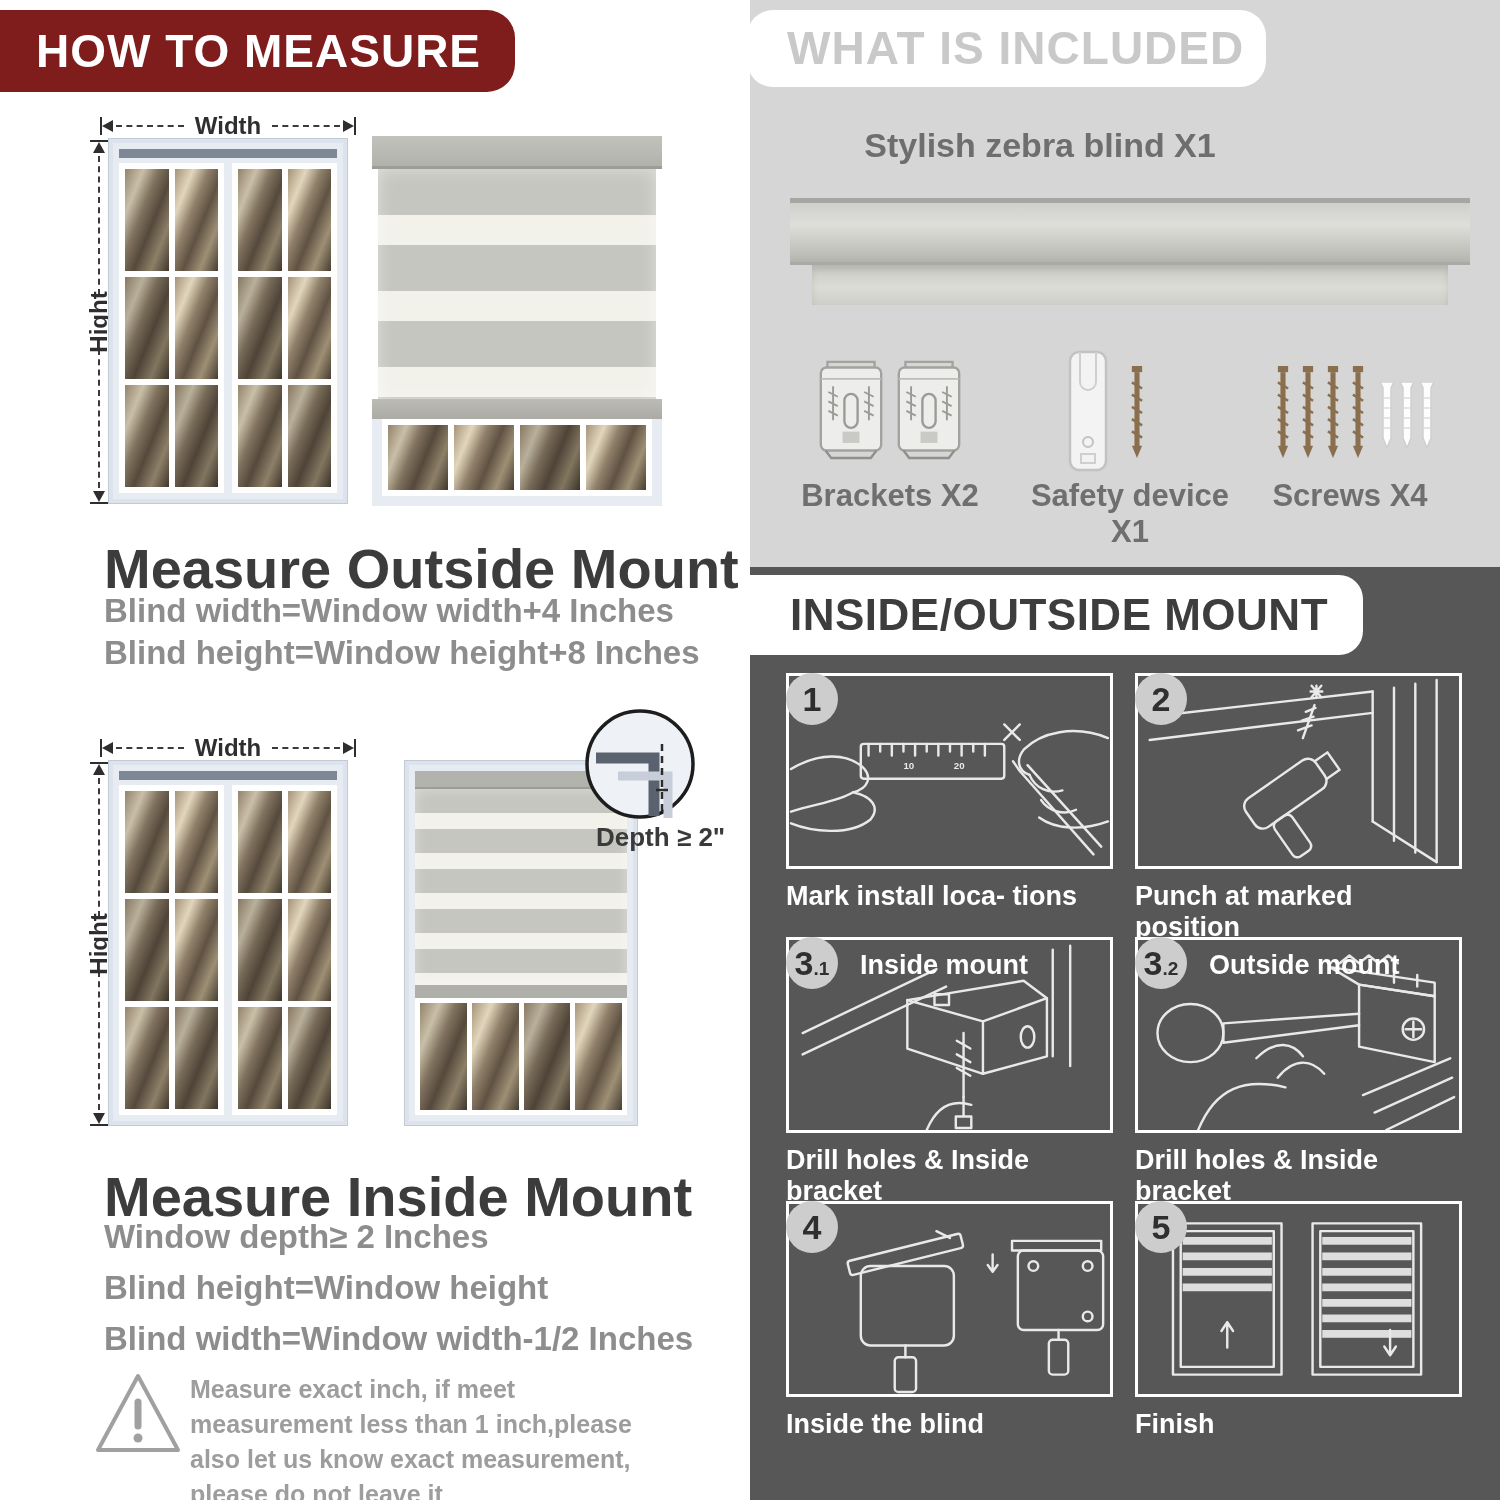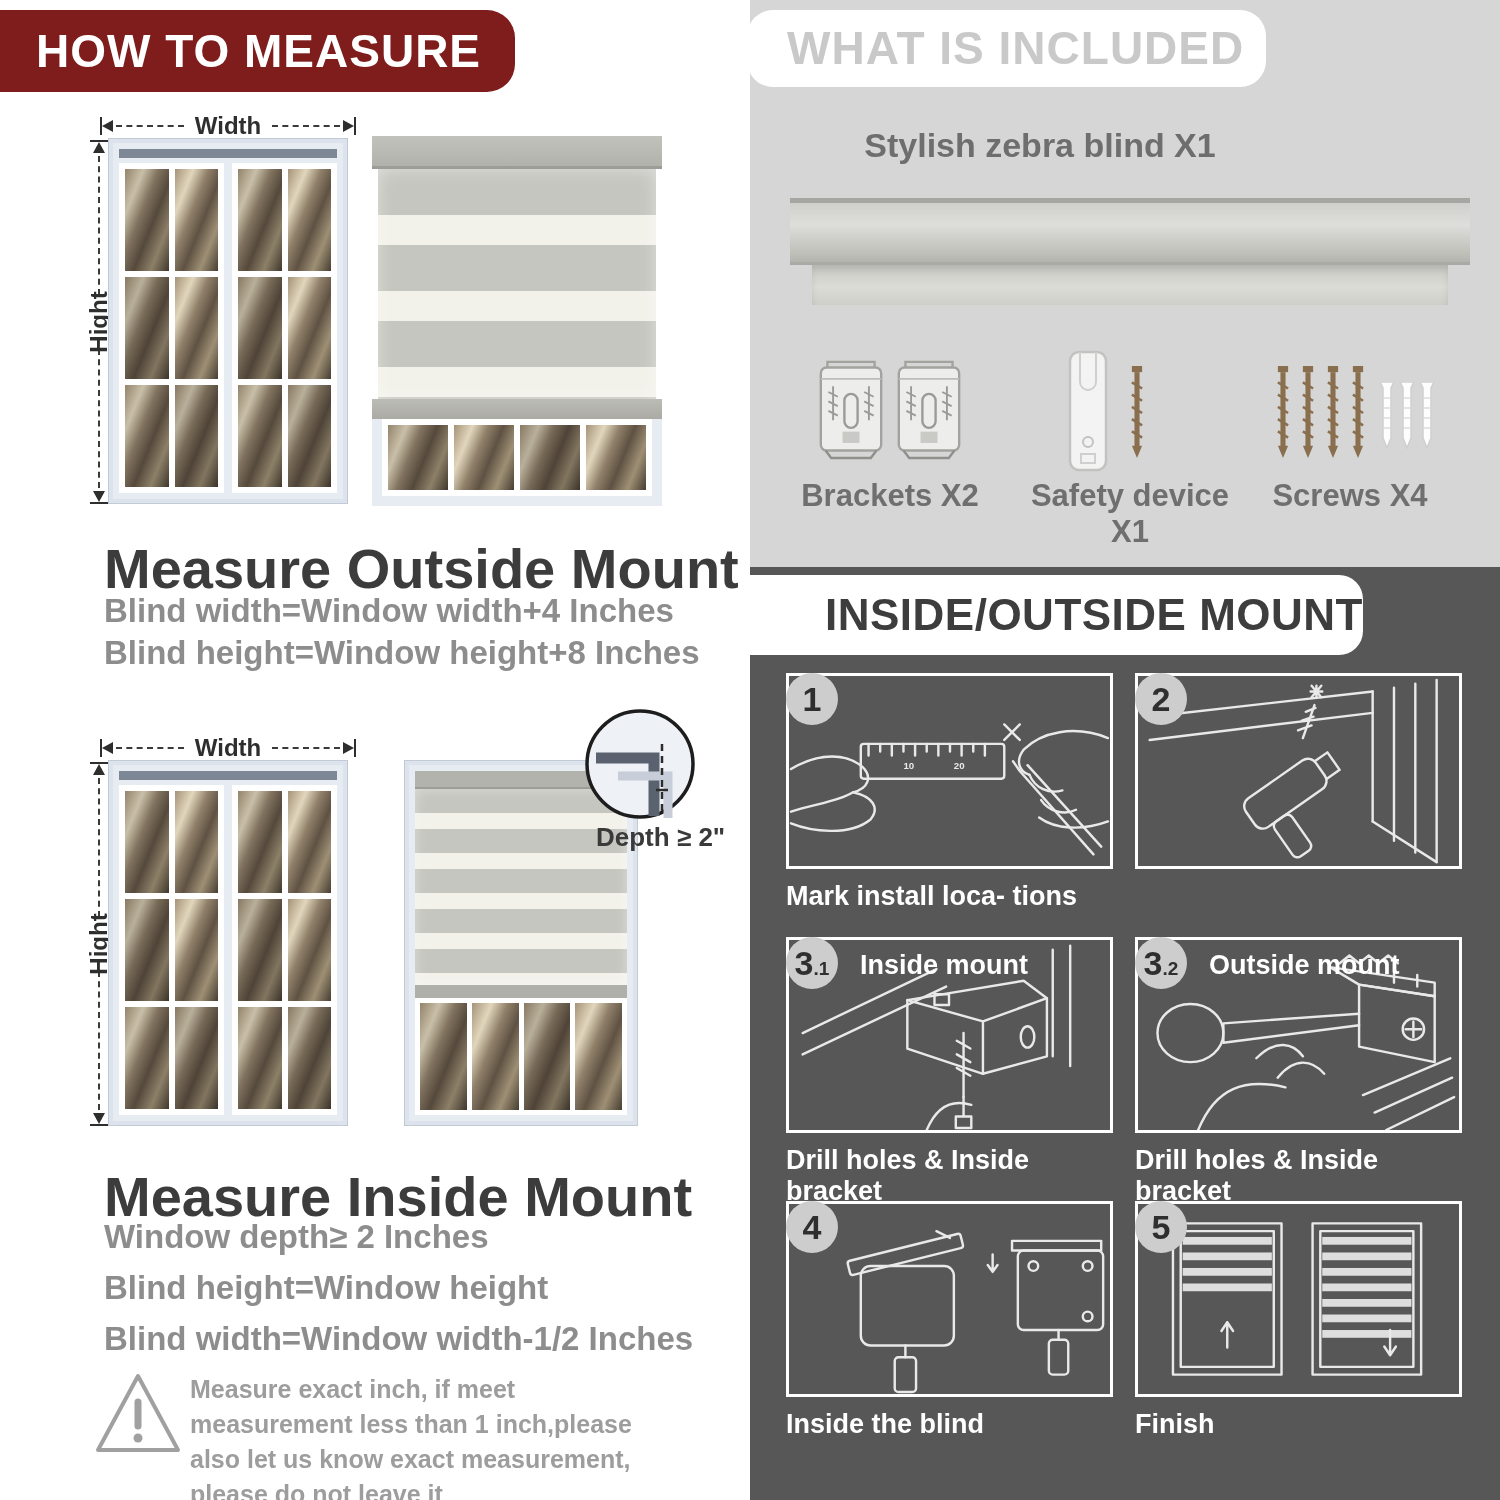--- a/index.html
+++ b/index.html
@@ -70,21 +70,21 @@
            border-top:5px solid #a6a6a2;box-shadow:inset 0 -3px 0 #a9a9a5;}
   .cas-lip{left:812px;top:265px;width:636px;height:40px;
            background:linear-gradient(180deg,#c9c9c4,#dcdcd7 55%,#cfcfca);
            box-shadow:inset 0 5px 6px rgba(0,0,0,.10);}
   .inc-lbl{font-weight:700;font-size:31px;color:#6f6f6f;text-align:center;}
 
   
   .right-bottom{left:750px;top:567px;width:750px;height:933px;background:#575757;}
   .hdr-mount{left:750px;top:575px;width:613px;height:80px;background:#fff;border-radius:0 24px 24px 0;
              color:#3d3d3d;font-weight:700;font-size:44px;line-height:80px;padding-left:40px;
-             box-sizing:border-box;letter-spacing:.5px;text-align:right;}
+             box-sizing:border-box;letter-spacing:.5px;}
   .step{width:327px;}
   .panel{position:relative;height:196px;border:3px solid #fff;box-sizing:border-box;background:#575757;}
   .panel svg{position:absolute;inset:0;width:100%;height:100%;}
   .badge{position:absolute;top:-3px;left:-3px;width:52px;height:52px;border-radius:50%;
          background:#cdcdcd;color:#2f2f2f;font-weight:700;font-size:34px;
          display:flex;align-items:center;justify-content:center;z-index:2;}
   .badge .sub{font-size:19px;align-self:flex-end;margin-bottom:9px;}
   .ptitle{position:absolute;left:62px;top:10px;color:#fff;font-weight:700;font-size:27px;z-index:2;margin-left:9px;}
   .caption{margin-top:12px;color:#fff;font-weight:700;font-size:27px;}
   .lineart{fill:none;stroke:#e9e9e9;stroke-width:2.5;stroke-linecap:round;stroke-linejoin:round;}
@@ -364,20 +364,21 @@
           </g>
           <path d="M168 64 L180 30 M163 56 l14 -5 M167 46 l12 -4 M171 37 l10 -4"></path>
           <path d="M182 22 v-12 M176 16 h12 M177 10 l10 12 M187 10 l-10 12"></path>
         </g>
       </svg>
       <div class="badge">
           <span>2</span>
           <span class="sub"></span>
         </div>
     </div>
+    <div class="caption">Punch at  marked position</div>
   </div>
 
   <div class="abs step" style="left:786px;top:937px;">
     <div class="panel">
       <svg viewBox="0 0 327 196">
         <g class="lineart">
           <path d="M12 96 L150 30 M12 118 L160 48 M270 10 V120 M288 6 V130"></path>
           <path d="M120 62 L240 42 L264 60 L264 120 L198 138 L120 112 Z"></path>
           <path d="M120 62 L198 84 L264 60 M198 84 L198 138"></path>
           <rect x="148" y="56" width="15" height="11"></rect>

